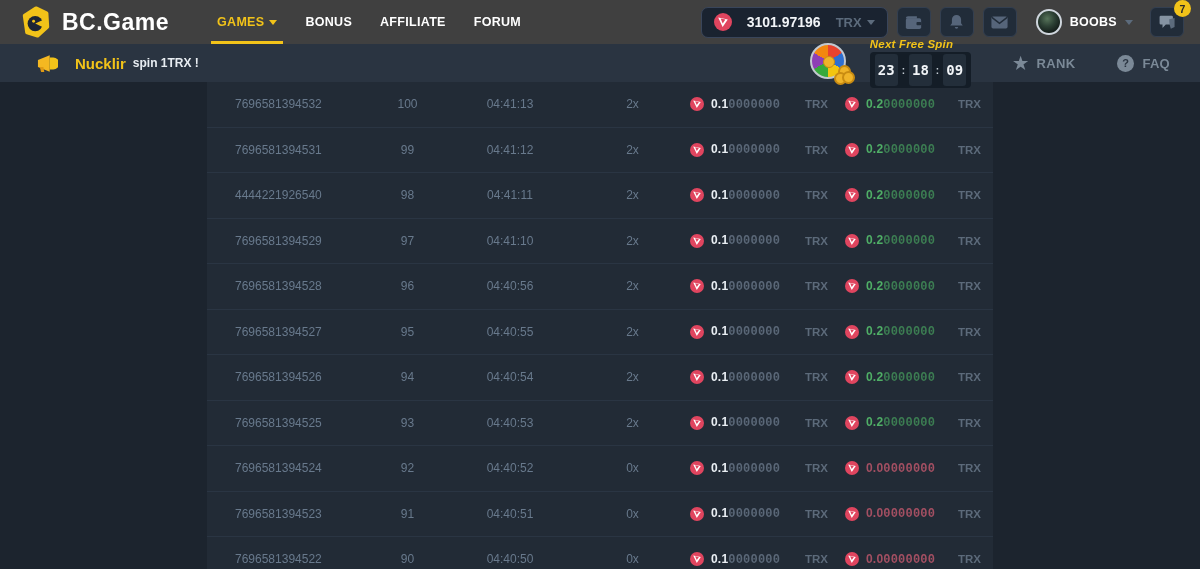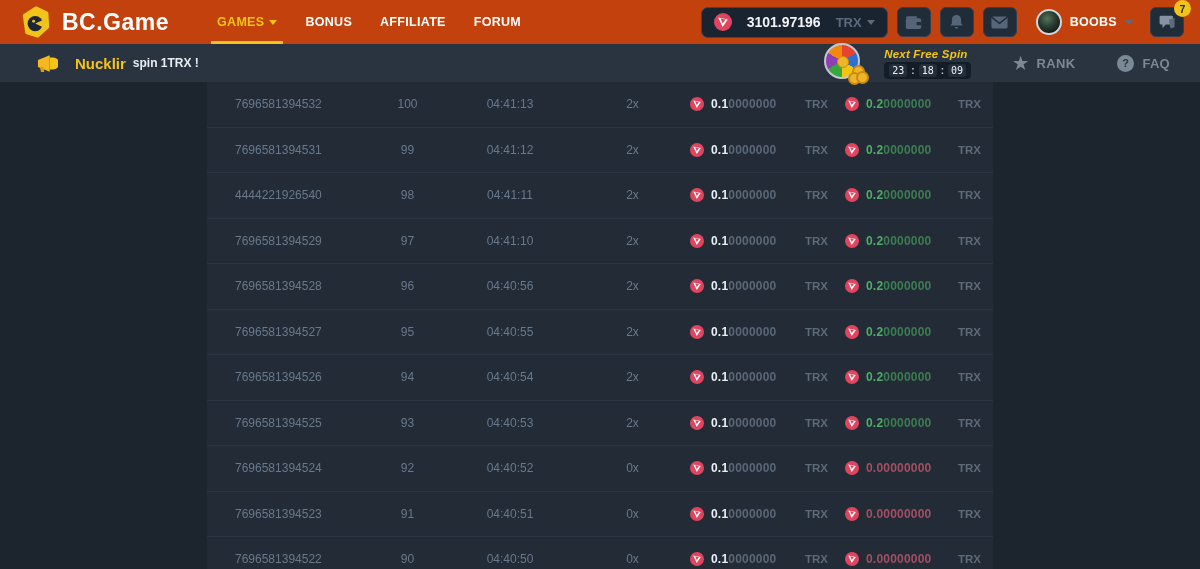--- a/index.html
+++ b/index.html
@@ -1,20 +1,20 @@
 <!DOCTYPE html>
 <html><head>
 <meta charset="utf-8">
 <style>
   * { margin:0; padding:0; box-sizing:border-box; }
   html,body { width:1200px; height:569px; overflow:hidden; }
   body { background:#1c242e; font-family:"Liberation Sans", sans-serif; }
 
   
-  .topnav { height:44px; background:#c2410c; display:flex; align-items:center; padding:0 16px 0 20px; position:relative; }
+  .topnav { height:44px; background:#404040; display:flex; align-items:center; padding:0 16px 0 20px; position:relative; }
   .logo { display:flex; align-items:center; gap:10px; cursor:pointer; }
   .logo-text { color:#ffffff; font-size:23px; font-weight:bold; letter-spacing:.5px; }
   .nav-items { display:flex; margin-left:34px; height:44px; }
   .nav-item { position:relative; display:flex; align-items:center; gap:5px; padding:0 14px; color:#ffffff; font-size:12.5px; font-weight:bold; letter-spacing:.3px; cursor:pointer; }
   .nav-item.active { color:#f2c319; }
   .nav-item.active::after { content:""; position:absolute; left:8px; right:8px; bottom:0; height:3px; background:#f2c319; }
   .caret { width:0; height:0; border-left:4px solid transparent; border-right:4px solid transparent; border-top:5px solid currentColor; display:inline-block; }
   .caret.gray { border-top-color:#5c6b7c; }
 
   .nav-right { margin-left:auto; display:flex; align-items:center; gap:9px; }
@@ -42,37 +42,37 @@
     background:conic-gradient(#e8432e 0 60deg,#2f6fd0 60deg 120deg,#f3c50f 120deg 180deg,#37a93c 180deg 240deg,#8e3fb5 240deg 300deg,#f3870f 300deg 360deg); position:relative; }
   .wheel::after { content:""; position:absolute; left:50%; top:50%; width:10px; height:10px; margin:-5px 0 0 -5px; border-radius:50%; background:#f0b429; border:1px solid #c98c12; }
   .coin-stack { position:absolute; right:-7px; bottom:-3px; }
   .gold-coin { position:absolute; width:13px; height:13px; border-radius:50%; background:#f0b429; border:2px solid #c98c12; }
   .gold-coin.c1 { right:0; bottom:0; }
   .gold-coin.c2 { right:8px; bottom:-1px; }
   .gold-coin.c3 { right:4px; bottom:6px; }
   .spin-texts { display:flex; flex-direction:column; gap:2px; }
   .spin-label { color:#f2c319; font-size:11.5px; font-weight:bold; font-style:italic; letter-spacing:.2px; }
   .timer { display:flex; align-items:center; gap:4px; background:#141d27; border-radius:4px; padding:2px 5px; width:max-content; }
-  .timer .t-num { background:#232e3a; color:#f2f5f8; font-size:10px; font-weight:normal; padding:1px 3px; border-radius:3px; font-family:"DejaVu Sans Mono", monospace; }
+  .timer .t-num { background:#232e3a; color:#f2f5f8; font-size:14px; font-weight:bold; padding:8px 3px; border-radius:3px; font-family:"DejaVu Sans Mono", monospace; }
   .timer .t-sep { color:#c4ccd4; font-size:10px; font-weight:bold; }
 
   .bar-link { display:flex; align-items:center; gap:8px; color:#7b8997; font-size:13px; font-weight:bold; cursor:pointer; letter-spacing:.3px; }
   .star-glyph { font-size:17px; line-height:1; color:#7b8997; }
   .q-circle { width:17px; height:17px; border-radius:50%; background:#7b8997; color:#2a3441; font-size:11px; font-weight:bold; display:flex; align-items:center; justify-content:center; }
 
   
   .main-area { height:487px; }
   .table-wrap { margin-left:207px; width:786px; height:100%; background:#222b36; }
   .row { height:45.5px; display:grid; grid-template-columns:135px 75px 130px 115px 115px 40px 113px 35px; align-items:center; padding-left:28px; border-bottom:1px solid #2a3543; font-size:12px; color:#68798c; cursor:pointer; }
   .c-id { text-align:left; }
   .c-round, .c-time, .c-mult { text-align:center; }
   .c-bet, .c-pay { display:flex; align-items:center; gap:7px; }
   .amt { font-weight:bold; letter-spacing:.2px; }
   .amt b { color:#e9eef3; font-weight:bold; }
-  .amt i { color:#5a6777; font-style:normal; font-weight:bold; }
+  .amt i { color:#5a6777; font-style:normal; font-weight:bold;font-family:Liberation Mono, monospace; }
   .amt.pay.win b { color:#4fae66; }
   .amt.pay.win i { color:#3c7d52; font-style:normal; }
   .amt.pay.loss b, .amt.pay.loss i { color:#a34f62; font-style:normal; }
   .c-cur { color:#5c6a7a; font-weight:bold; font-size:11.5px; }
   .coin14 { width:14px; height:14px; flex:0 0 14px; }
 </style>
 </head>
 <body>
 
 <header class="topnav">

